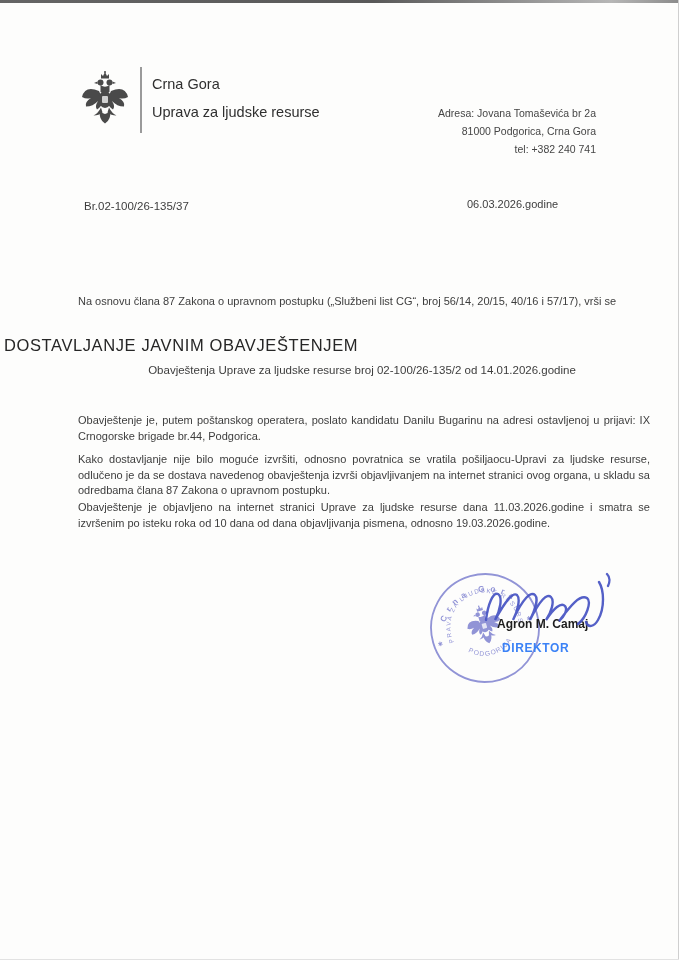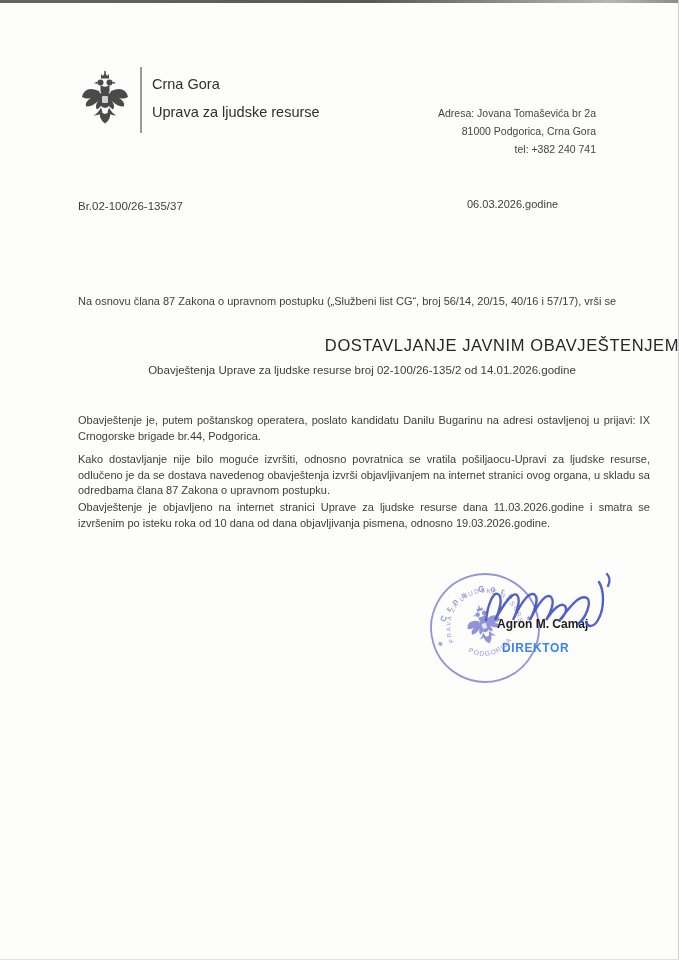--- a/index.html
+++ b/index.html
@@ -15,26 +15,26 @@
 
   .logo{position:absolute;left:80px;top:70px;}
   .hdr-divider{position:absolute;left:140px;top:67px;width:2px;height:66px;background:#9a9a9a;}
   .org{position:absolute;left:152px;top:70px;line-height:28px;font-size:14.5px;color:#2f2f2f;}
   .org .l1{display:block;}
   .org .l2{display:block;}
 
   .addr{position:absolute;right:83px;top:104px;text-align:right;font-size:10.5px;
     line-height:18px;color:#454545;}
 
-  .refnum{position:absolute;left:78px;top:200px;font-size:11.5px;}
+  .refnum{position:absolute;left:84px;top:200px;font-size:11.5px;}
   .docdate{position:absolute;left:467px;top:198px;font-size:11px;text-align:center;}
 
   .intro{position:absolute;left:78px;top:283px;width:572px;font-size:11px;line-height:15.5px;
     text-align:justify;}
-  .title{position:absolute;left:13px;right:0;top:336px;text-align:right;font-size:16.5px;
+  .title{position:absolute;left:4px;right:0;top:336px;text-align:left;font-size:16.5px;
     letter-spacing:.6px;color:#262626;}
   .subtitle{position:absolute;left:0;right:0;top:364px;text-align:center;font-size:11.5px;margin-left:45px;}
 
   .para{position:absolute;left:78px;width:572px;font-size:11px;line-height:15.5px;text-align:justify;}
   .p1{top:402px;} .p2{top:441px;} .p3{top:489px;}
 
   .stamp{position:absolute;left:428px;top:571px;width:114px;height:114px;
     transform:rotate(-16deg);opacity:.78;}
   .stamp text{font-family:"Liberation Sans",sans-serif;}
   .sig{position:absolute;left:480px;top:564px;width:160px;height:82px;opacity:.92;}

